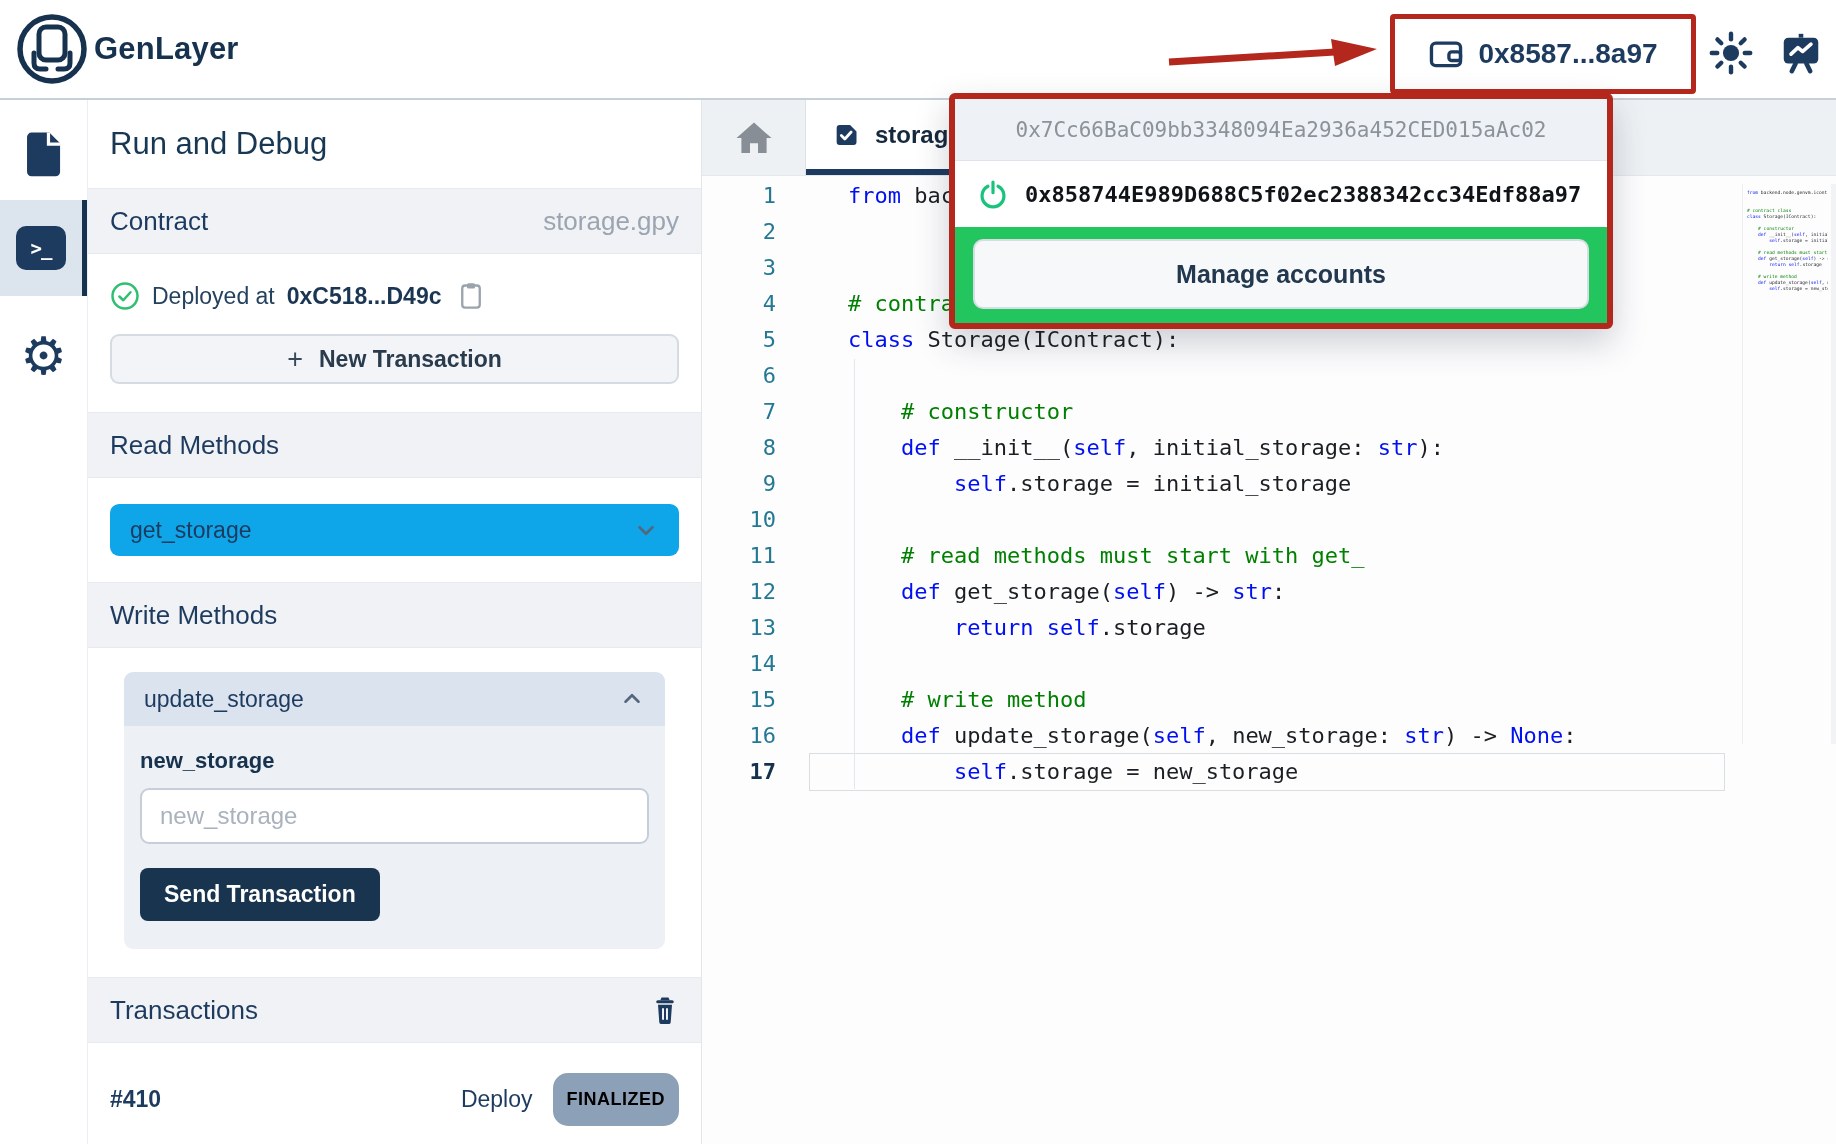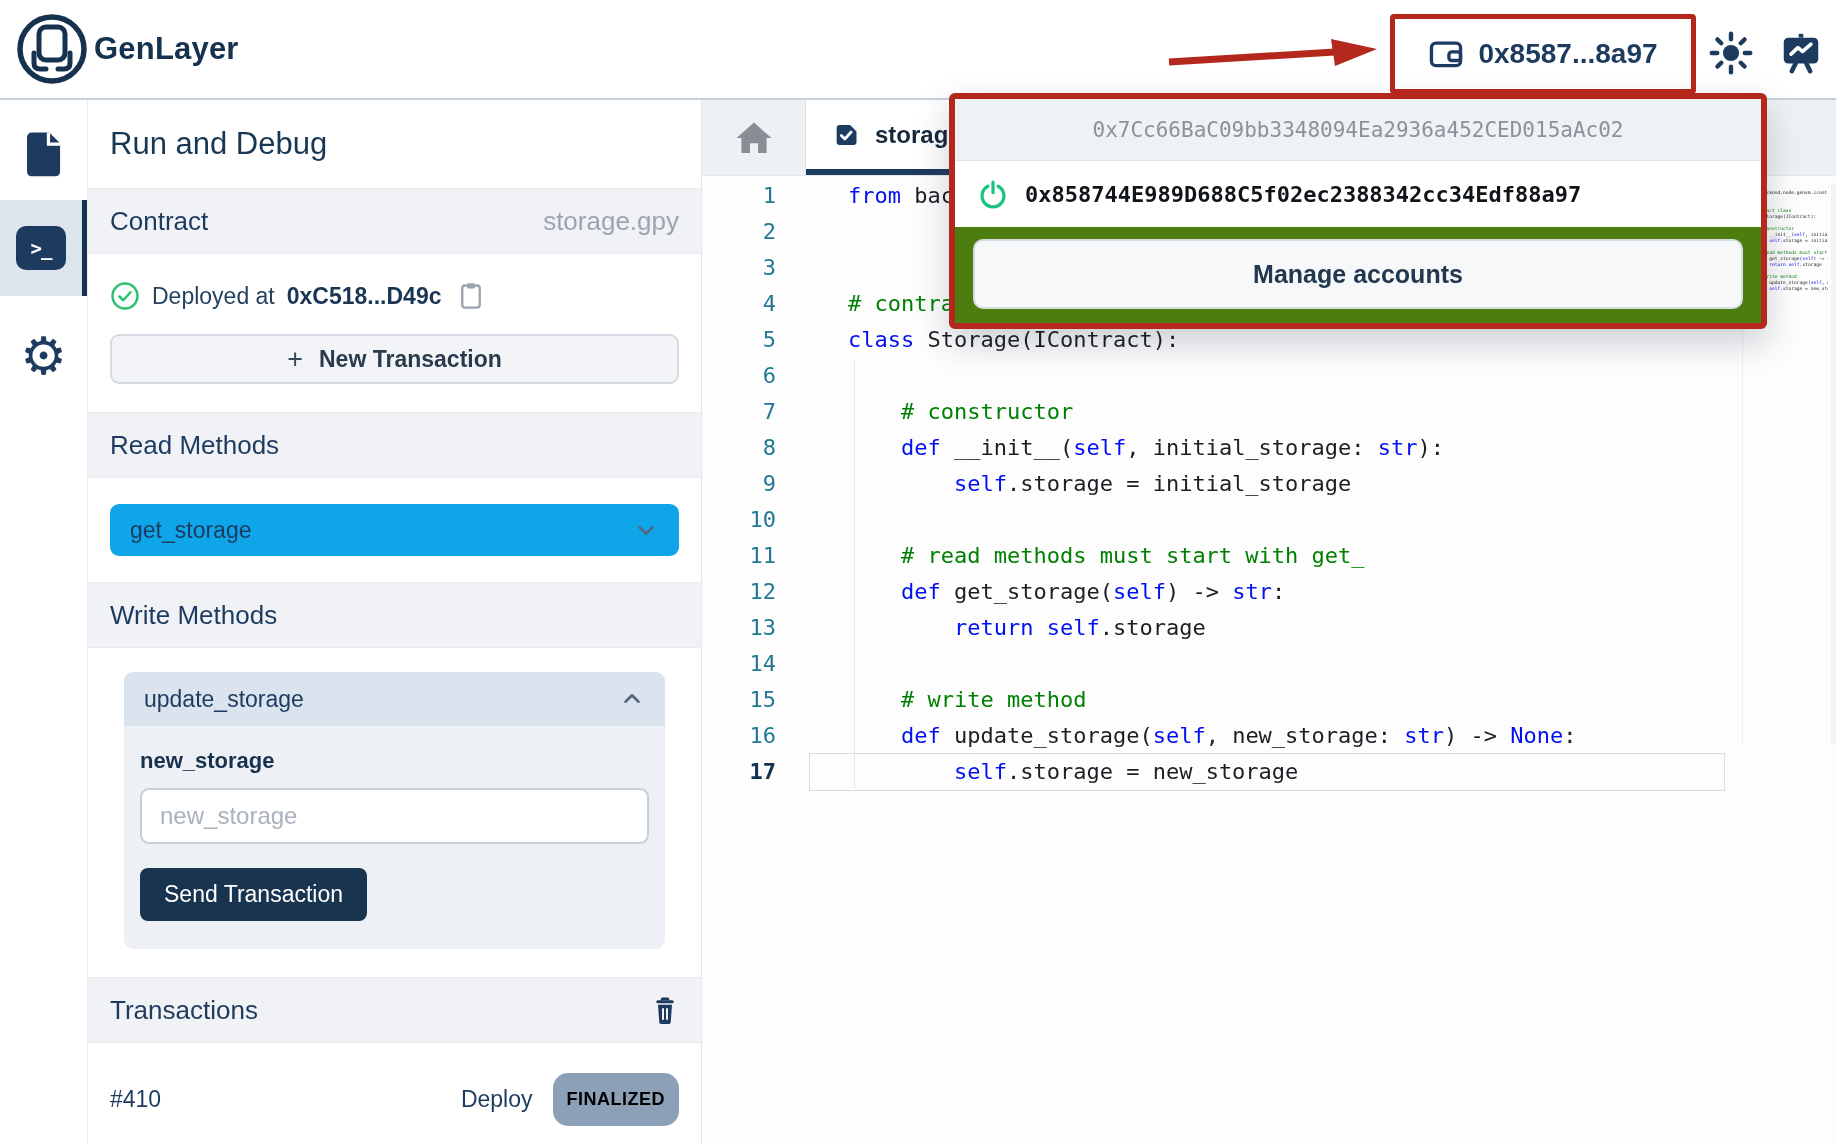--- a/index.html
+++ b/index.html
@@ -18,22 +18,22 @@
   .icon-btn { position:absolute; top:30px; width:46px; height:46px; display:flex; align-items:center; justify-content:center; cursor:pointer; }
   .sun-pos { left:1708px; }
   .board-pos { left:1778px; }
 
   
   .anno-box { position:absolute; left:1390px; top:14px; width:306px; height:80px;
               border:5px solid #b3271d; border-radius:4px; z-index:60; pointer-events:none; }
   .anno-arrow { position:absolute; left:1163px; top:36px; z-index:60; pointer-events:none; }
 
   
-  .dropdown { position:absolute; left:949px; top:93px; width:818px; z-index:55;
-              background:#4d7c0f; border:6px solid #b3271d; border-radius:6px;
+  .dropdown { position:absolute; left:949px; top:93px; width:664px; z-index:55;
+              background:#22c55e; border:6px solid #b3271d; border-radius:6px;
               box-shadow:0 14px 34px rgba(30,40,60,.22); }
   .dd-row1 { height:62px; background:#eef1f5; border-bottom:1px solid #e1e5ea; display:flex;
              align-items:center; justify-content:center; font-family:"DejaVu Sans Mono", monospace;
              font-size:21px; color:#8b9299; cursor:pointer; }
   .dd-row2 { height:66px; background:#fff; display:flex; align-items:center; gap:16px;
              padding:0 22px; font-family:"DejaVu Sans Mono", monospace; font-size:22px;
              font-weight:700; color:#101418; cursor:pointer; }
   .dd-manage { margin:12px 18px 14px; height:70px; background:#f6f8fa; border:2px solid #d8dde3;
                border-radius:10px; display:flex; align-items:center; justify-content:center;
                font-size:25px; font-weight:700; color:#22384e; cursor:pointer; }
@@ -70,25 +70,25 @@
                  color:#1d3a5f; cursor:pointer; }
   .accordion { margin:24px 36px 28px; }
   .acc-head { height:54px; background:#dbe3ee; border-radius:9px 9px 0 0; display:flex; align-items:center;
               justify-content:space-between; padding:0 20px; font-size:23px; color:#1d3a5f; cursor:pointer; }
   .acc-body { background:#edf0f5; border-radius:0 0 9px 9px; padding:22px 16px 28px; }
   .field-label { font-size:22px; font-weight:700; color:#17324d; margin-bottom:14px; }
   .field-input { width:100%; height:56px; background:#fff; border:2px solid #c6cfd9; border-radius:9px;
                  font-size:24px; color:#2b3razz,#2b3a49; color:#2b3a49; padding:0 18px; outline:none;
                  font-family:"Liberation Sans", sans-serif; }
   .field-input::placeholder { color:#a9b2bd; }
-  .btn-send { margin-top:24px; background:#18344e; color:#fff; font-size:23px; font-weight:400;
+  .btn-send { margin-top:24px; background:#18344e; color:#fff; font-size:23px; font-weight:700;
               border:none; border-radius:8px; padding:13px 24px; cursor:pointer; display:inline-block;
               font-family:"Liberation Sans", sans-serif; }
   .tx-row { margin:30px 22px; display:flex; align-items:center; justify-content:space-between; }
-  .tx-id { font-size:23px; font-weight:400; color:#1d3a5f; }
+  .tx-id { font-size:23px; font-weight:700; color:#1d3a5f; }
   .tx-right { display:flex; align-items:center; gap:20px; }
   .tx-type { font-size:23px; color:#1d3a5f; }
   .tx-badge { background:#8ca1b7; color:#000000; font-size:18px; font-weight:700; letter-spacing:.5px;
               padding:16px 14px; border-radius:15px; }
 
   
   .editor { position:absolute; left:702px; top:100px; width:1134px; height:1044px; background:#fdfdfe; }
   .tabbar { height:76px; display:flex; background:#eef1f4; border-bottom:1px solid #e4e8ec; }
   .home-seg { width:104px; display:flex; align-items:center; justify-content:center;
               border-right:1px solid #dde2e7; cursor:pointer; }

